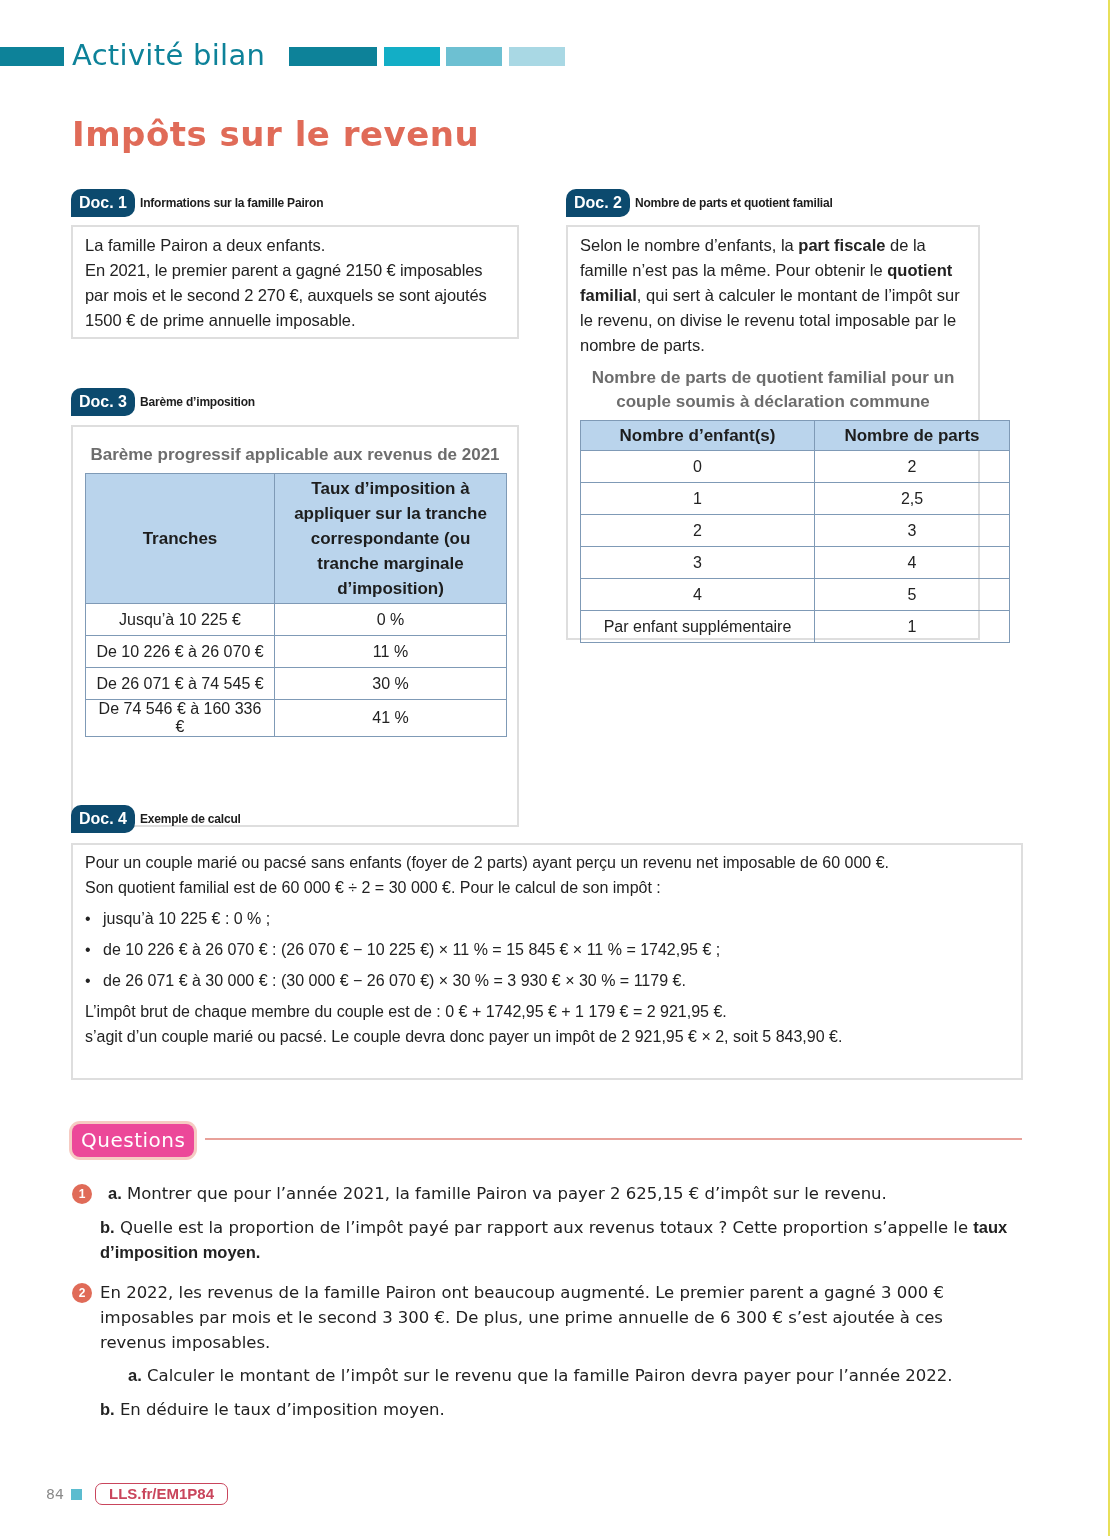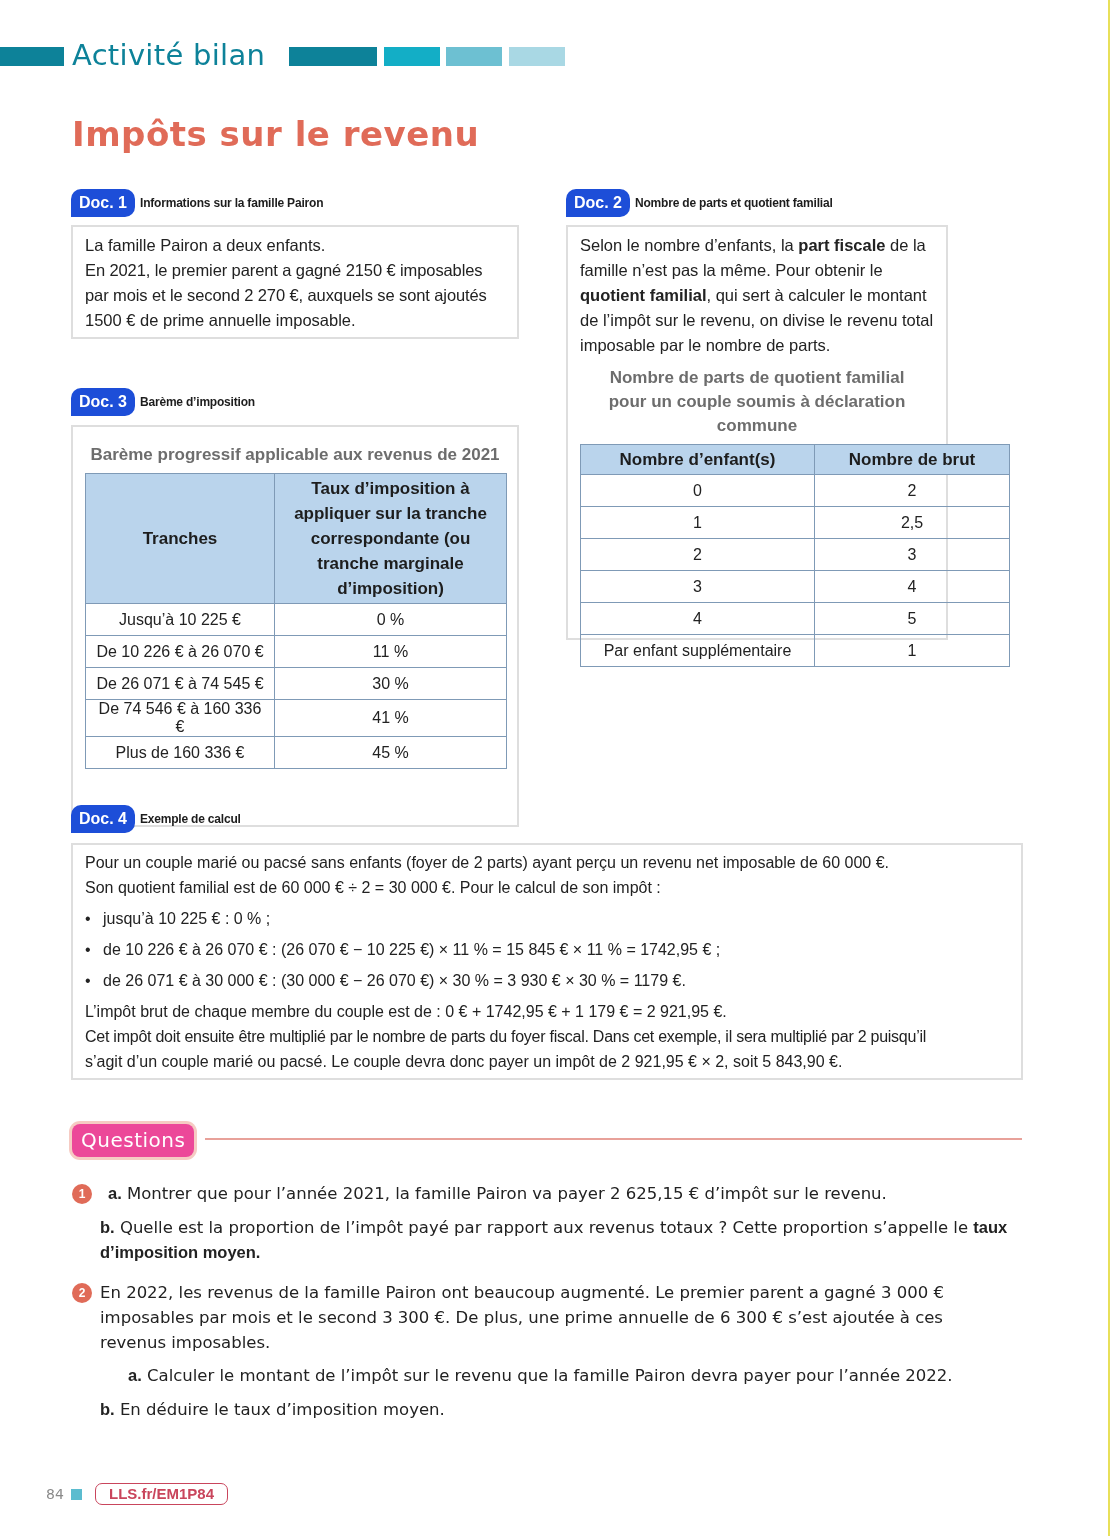--- a/index.html
+++ b/index.html
@@ -13,21 +13,21 @@
   .bar1 { left: 0; width: 64px; background: #0d8299; }
   .bar2 { left: 289px; width: 88px; background: #0d8299; }
   .bar3 { left: 384px; width: 56px; background: #13aec6; }
   .bar4 { left: 446px; width: 56px; background: #6dc0d2; }
   .bar5 { left: 509px; width: 56px; background: #a9d8e4; }
   .activity-title { position: absolute; left: 72px; top: 36px; font-family: "DejaVu Sans", sans-serif; font-size: 29px; color: #0d8299; letter-spacing: 0.3px; line-height: 38px; }
   .page-title { position: absolute; left: 72px; top: 112px; font-family: "DejaVu Sans", sans-serif; font-size: 34px; color: #e06b58; line-height: 44px; letter-spacing: 0.5px; }
 
   
   .doc-head { position: absolute; display: flex; align-items: center; height: 30px; }
-  .doc-tag { background: #1d4ed8; color: #fff; font-family: "Liberation Sans", sans-serif; font-size: 16px; padding: 4px 8px 4px 8px; border-radius: 10px 10px 10px 0; line-height: 20px; font-weight: bold; }
+  .doc-tag { background: #0c4a6e; color: #fff; font-family: "Liberation Sans", sans-serif; font-size: 16px; padding: 4px 8px 4px 8px; border-radius: 10px 10px 10px 0; line-height: 20px; font-weight: bold; }
   .doc-title { font-family: "Liberation Sans", sans-serif; font-weight: bold; font-size: 12px; color: #1d1d1d; margin-left: 5px; letter-spacing: -0.2px; }
 
   .box { position: absolute; border: 2px solid #dedede; background: #fff; }
   .box p { font-family: "Liberation Sans", sans-serif; font-size: 16.5px; line-height: 25px; color: #222; }
 
   .tbl-caption { font-family: "Liberation Sans", sans-serif; font-weight: bold; font-size: 17px; color: #6d6d6d; text-align: center; line-height: 24px; }
 
   table { border-collapse: collapse; font-family: "Liberation Sans", sans-serif; font-size: 16px; color: #222; }
   th { background: #bad4ec; border: 1.5px solid #7f9ab6; font-weight: bold; font-size: 17px; color: #1d1d1d; padding: 2px 6px; line-height: 25px; }
   td { border: 1.5px solid #7f9ab6; text-align: center; height: 32px; padding: 0 6px; }
@@ -70,30 +70,30 @@
   <p>La famille Pairon a deux enfants.</p>
   <p style="letter-spacing:-0.1px;">En 2021, le premier parent a gagné 2150 € imposables</p>
   <p style="letter-spacing:-0.1px;">par mois et le second 2 270 €, auxquels se sont ajoutés</p>
   <p>1500 € de prime annuelle imposable.</p>
 </div>
 
 <div class="doc-head" style="left:566px; top:188px;">
   <span class="doc-tag">Doc. 2</span>
   <span class="doc-title">Nombre de parts et quotient familial</span>
 </div>
-<div class="box" style="left:566px; top:225px; width:382px; height:415px; padding:6px 12px;">
+<div class="box" style="left:566px; top:225px; width:414px; height:415px; padding:6px 12px;">
   <p style="font-size:16.5px;">
     <span>Selon le nombre d’enfants, la </span><b>part fiscale</b><span> de la famille n’est pas la même. Pour obtenir le </span><b>quotient familial</b><span>, qui sert à calculer le montant de l’impôt sur le revenu, on divise le revenu total imposable par le nombre de parts.</span>
   </p>
   <div class="tbl-caption" style="margin-top:8px; padding:0 10px;">Nombre de parts de quotient familial pour un couple soumis à déclaration commune</div>
   <table style="width:430px; margin-top:6px;">
     <thead>
       <tr>
         <th style="width:234px;">Nombre d’enfant(s)</th>
-        <th>Nombre de brut</th>
+        <th>Nombre de parts</th>
       </tr>
     </thead>
     <tbody>
       <tr>
           <td>0</td>
           <td>2</td>
         </tr>
       <tr>
           <td>1</td>
           <td>2,5</td>
@@ -141,24 +141,20 @@
           <td>11 %</td>
         </tr>
       <tr>
           <td>De 26 071 € à 74 545 €</td>
           <td>30 %</td>
         </tr>
       <tr>
           <td>De 74 546 € à 160 336 €</td>
           <td>41 %</td>
         </tr>
-      <tr>
-          <td>Plus de 160 336 €</td>
-          <td>45 %</td>
-        </tr>
     </tbody>
   </table>
 </div>
 
 <div class="doc-head" style="left:71px; top:804px;">
   <span class="doc-tag">Doc. 4</span>
   <span class="doc-title">Exemple de calcul</span>
 </div>
 <div class="box" style="left:71px; top:843px; width:952px; height:237px; padding:5px 12px;">
   <div class="calc-line">Pour un couple marié ou pacsé sans enfants (foyer de 2 parts) ayant perçu un revenu net imposable de 60 000 €.</div>
@@ -169,21 +165,20 @@
     </div>
   <div class="calc-line bullet" style="margin-top:6px;">
       <span class="dot">•</span>
       <span>de 10 226 € à 26 070 € : (26 070 € − 10 225 €) × 11 % = 15 845 € × 11 % = 1742,95 € ;</span>
     </div>
   <div class="calc-line bullet" style="margin-top:6px;">
       <span class="dot">•</span>
       <span>de 26 071 € à 30 000 € : (30 000 € − 26 070 €) × 30 % = 3 930 € × 30 % = 1179 €.</span>
     </div>
   <div class="calc-line" style="margin-top:6px;">L’impôt brut de chaque membre du couple est de : 0 € + 1742,95 € + 1 179 € = 2 921,95 €.</div>
-  <div class="calc-line" style="letter-spacing:-0.25px;">Cet impôt doit ensuite être multiplié par le nombre de parts du foyer fiscal. Dans cet exemple, il sera multiplié par 2 puisqu’il</div>
   <div class="calc-line">s’agit d’un couple marié ou pacsé. Le couple devra donc payer un impôt de 2 921,95 € × 2, soit 5 843,90 €.</div>
 </div>
 
 <div class="q-pill">Questions</div>
 <div class="q-line"></div>
 
 <div class="q-item" style="top:1181px; width:960px; height:90px;">
   <span class="q-num">1</span>
   <div class="q-text" style="top:0;margin-left:8px;"><b>a.</b><span> Montrer que pour l’année 2021, la famille Pairon va payer 2 625,15 € d’impôt sur le revenu.</span></div>
   <div class="q-text" style="top:34px;"><b>b.</b><span> Quelle est la proportion de l’impôt payé par rapport aux revenus totaux ? Cette proportion s’appelle le </span><b>taux d’imposition moyen.</b></div>

